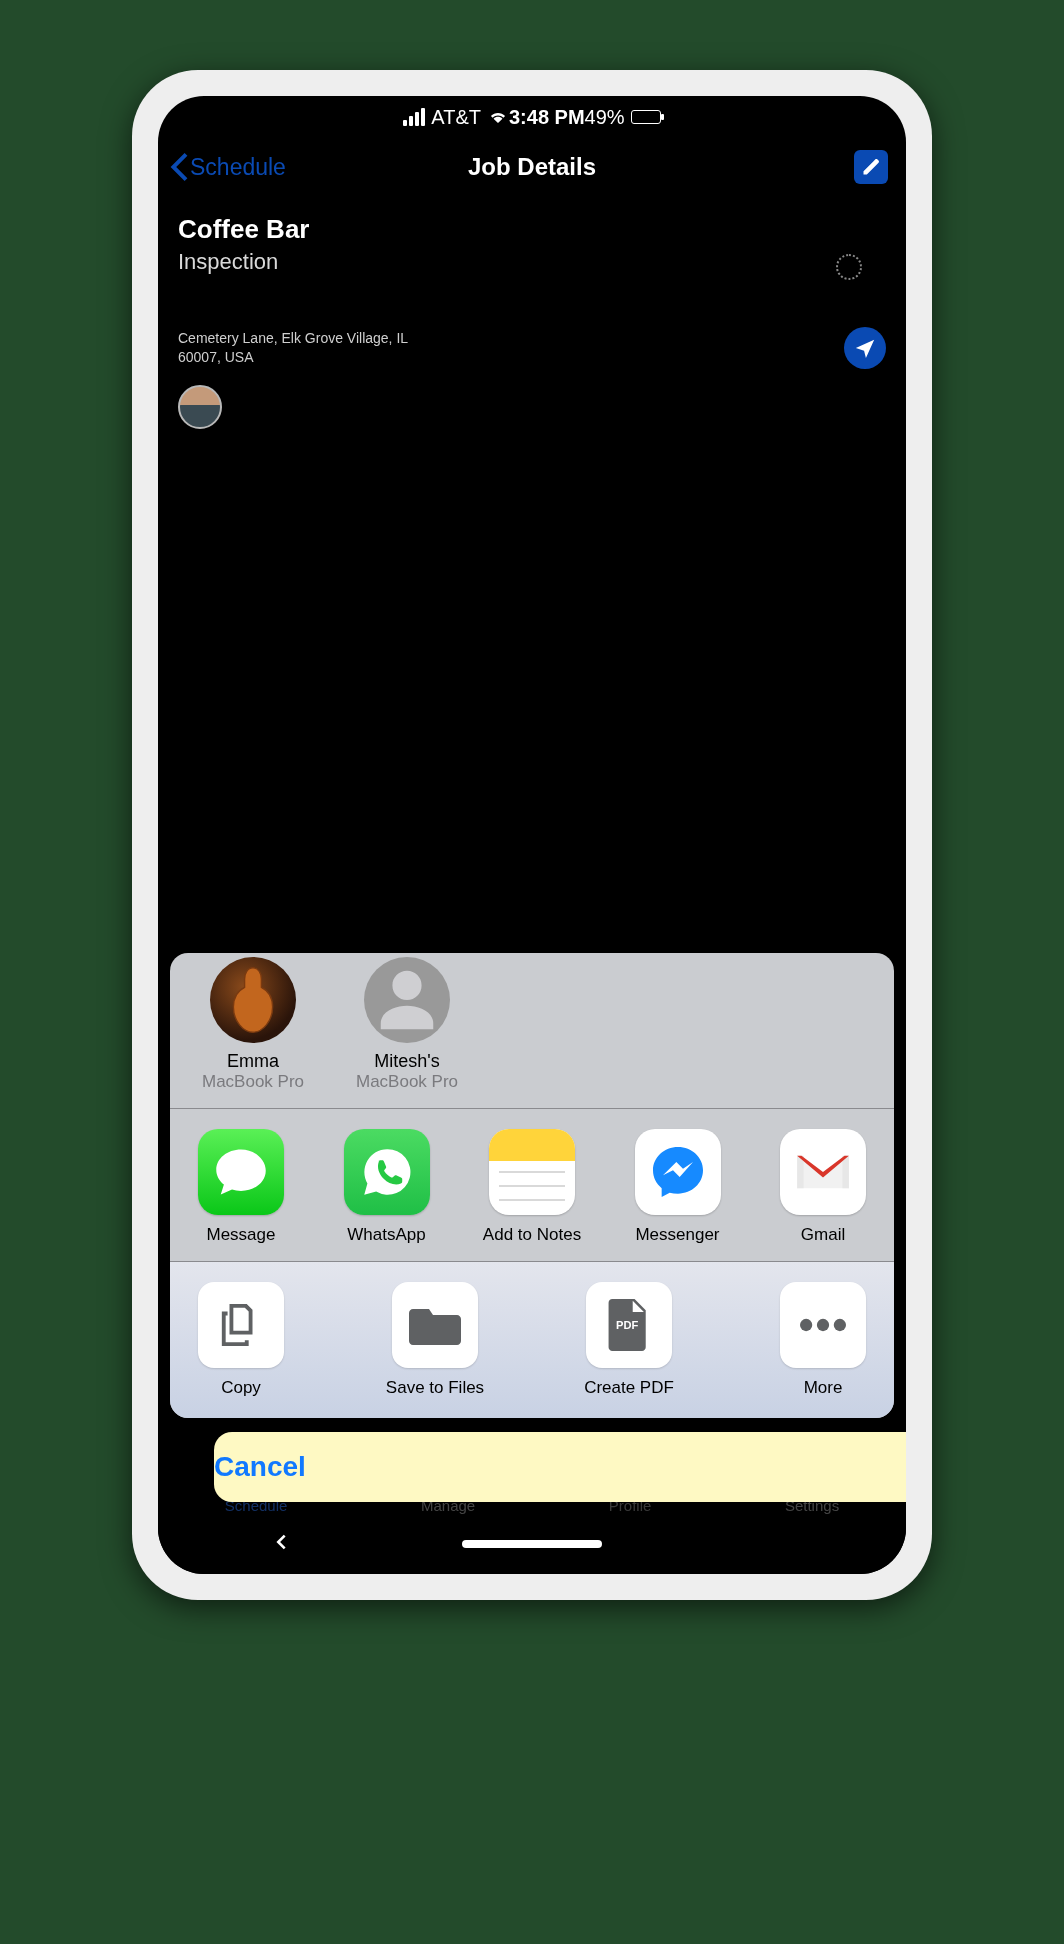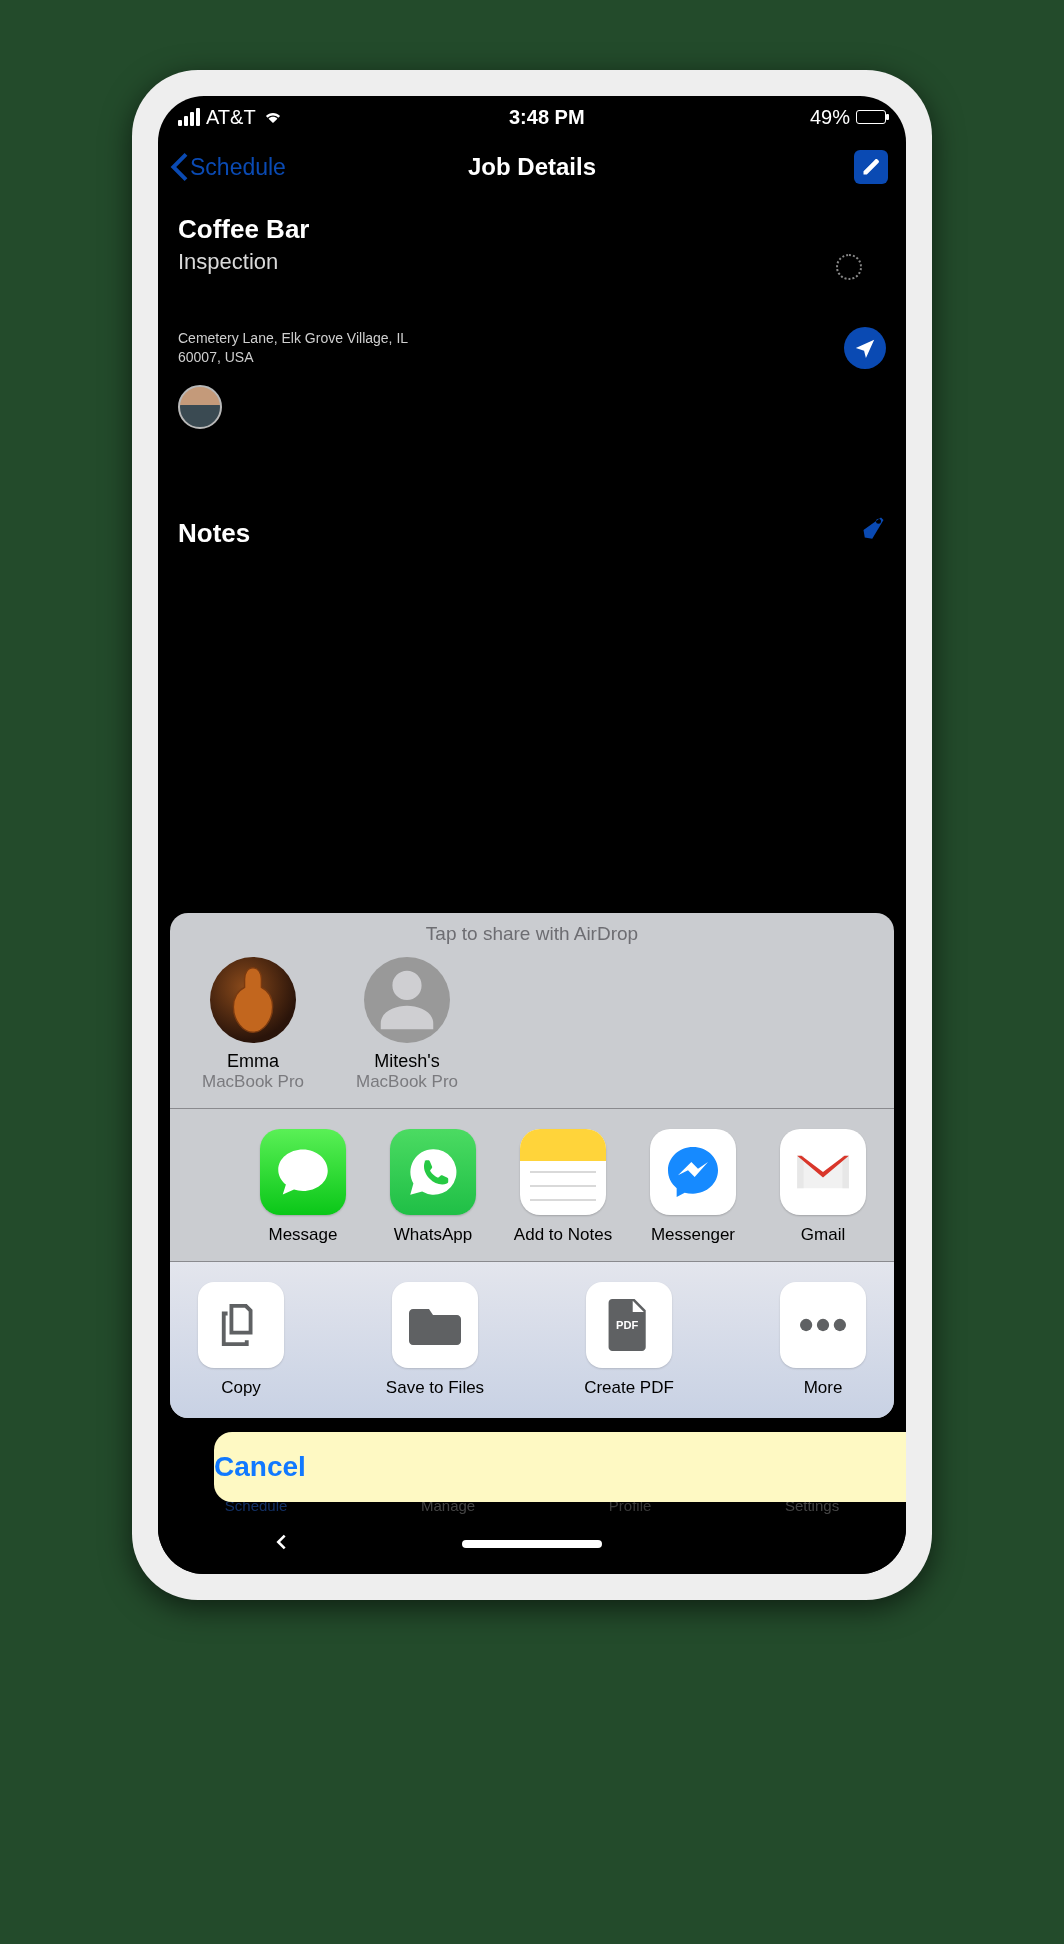--- a/index.html
+++ b/index.html
@@ -25,21 +25,21 @@
   .device-inner {
     width: 100%; height: 100%;
     background: #000;
     border-radius: 46px;
     overflow: hidden;
     position: relative;
   }
   
   .status-bar {
     height: 42px;
-    display: flex; align-items: center; justify-content: space-between;
+    display: flex; align-items: center; justify-content: center;
     padding: 12px 20px;
     color: #fff;
     font-size: 20px;
     font-weight: 500;
   }
   .status-left { display:flex; align-items:center; gap:6px; }
   .status-right { display:flex; align-items:center; gap:6px; }
   .bars { display:inline-flex; align-items:flex-end; gap:2px; }
   .bars span { width:4px; background:#fff; display:inline-block; border-radius:1px;}
   .bars span:nth-child(1){height:6px;}
@@ -132,22 +132,22 @@
     display:flex; align-items:center; justify-content:center;
     overflow:hidden;
   }
   .airdrop-avatar.guitar {
     background: radial-gradient(circle at 40% 35%, #8a4a1b, #2a140a 70%);
   }
   .airdrop-name { font-size:18px; color:#000; line-height:1.15; }
   .airdrop-sub  { font-size:17px; color:#7a7a7e; }
   .sheet-sep { height:1px; background:#8a8a8e; }
   .app-row {
-    display:flex; padding: 20px 6px 16px 16px;
-    justify-content: flex-end;
+    display:flex; padding: 20px 6px 16px 6px;
+    justify-content: space-between;
   }
   .app-item {
     width:130px; text-align:center; font-size:17px; color:#000;
   }
   .app-tile {
     width:86px; height:86px; border-radius:20px; margin:0 auto 10px auto;
     display:flex; align-items:center; justify-content:center;
     background:#fff;
     box-shadow: 0 1px 2px rgba(0,0,0,0.2);
   }
@@ -248,40 +248,31 @@
           </div>
           <div class="nav-circle">
             <svg width="22" height="22" viewBox="0 0 24 24">
                 <path d="M2 12l20-9-9 20-2-8-9-3z" fill="#fff"></path>
               </svg>
           </div>
         </div>
 
         <div class="avatar"></div>
 
-        <div class="section-title">
-          <span>Notes</span>
-          <span>
-            <svg width="30" height="30" viewBox="0 0 24 24">
-                <path d="M20 2l2 2-9 15-6-1-1-6L20 2zm-2 5a2 2 0 1 0 0-4 2 2 0 0 0 0 4z" fill="#0a4ab3"></path>
-              </svg>
-          </span>
-        </div>
       </div>
 
       <div class="tabbar-peek">
         <span>Schedule</span>
         <span style="color:#888">Manage</span>
         <span style="color:#737373">Profile</span>
         <span style="color:#888">Settings</span>
       </div>
 
       <div class="sheet-wrap">
         <div class="sheet">
-          <div class="airdrop-header">Tap to share with AirDrop</div>
           <div class="airdrop-row">
             <div class="airdrop-item">
               <div class="airdrop-avatar guitar">
                 <svg width="60" height="70" viewBox="0 0 40 50">
                     <path d="M20 2c4 0 6 4 6 8v6c4 2 8 6 8 14 0 10-7 18-14 18S6 40 6 30c0-8 4-12 8-14v-6c0-4 2-8 6-8z" fill="#c2661e" stroke="#7a3a10" stroke-width="1"></path>
                   </svg>
               </div>
               <div class="airdrop-name">Emma</div>
               <div class="airdrop-sub">MacBook Pro</div>
             </div>

